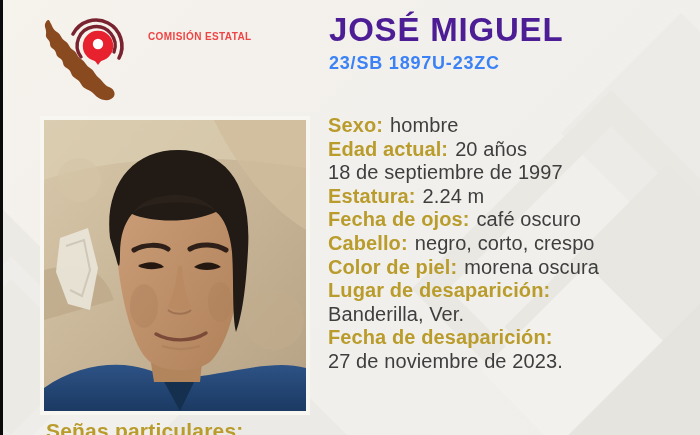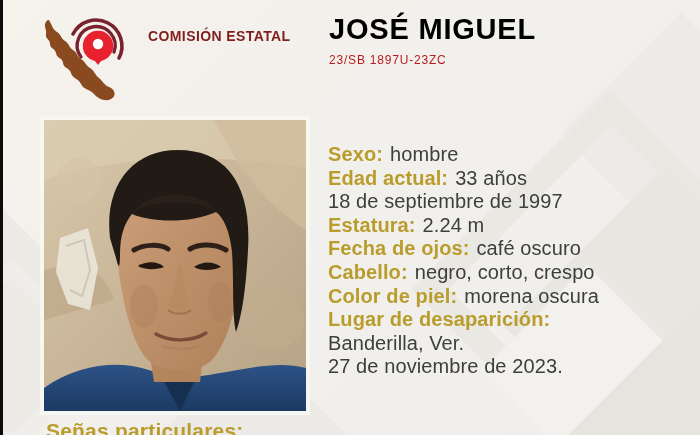--- a/index.html
+++ b/index.html
@@ -18,35 +18,35 @@
   .s5{left:178px;top:372px;width:150px;height:150px;background:#eceae6;}
   .s6{left:470px;top:148px;width:230px;height:230px;background:transparent;border:26px solid #eae8e3;}
   .s7{left:512px;top:296px;width:150px;height:150px;background:#f3f1ed;}
   .s8{left:-60px;top:286px;width:110px;height:110px;background:transparent;border:16px solid #efede9;}
   
   .edge-strip{position:absolute;left:0;top:0;width:3px;height:435px;background:#0b0b0b;}
 
   
   .logo{position:absolute;left:40px;top:12px;display:flex;align-items:flex-start;gap:8px;}
   .logo svg{display:block;}
-  .org-text{margin-top:17px;font-weight:700;font-size:14px;line-height:15.5px;
-    color:#7f1d1d;letter-spacing:.4px;}
+  .org-text{margin-top:17px;font-weight:700;font-size:10px;line-height:15.5px;
+    color:#ef4444;letter-spacing:.4px;}
 
   
   .headline{position:absolute;left:329px;top:14px;width:360px;}
-  .person-name{font-weight:700;font-size:29px;line-height:31.5px;color:#000000;letter-spacing:.8px;}
-  .case-id{margin-top:7px;font-size:12px;color:#b91c1c;letter-spacing:.8px;}
+  .person-name{font-weight:700;font-size:33px;line-height:31.5px;color:#4c1d95;letter-spacing:.8px;}
+  .case-id{margin-top:7px;font-size:18px;color:#3b82f6;letter-spacing:.8px;font-weight:bold;}
 
   
   .photo{position:absolute;left:40px;top:116px;width:262px;height:291px;
     border:4px solid #f8f6f1;background:#c9b89c;}
   .photo svg{display:block;}
 
   
-  .details{position:absolute;left:328px;top:143px;width:365px;}
+  .details{position:absolute;left:328px;top:114px;width:365px;}
   .drow{font-size:20px;line-height:23.6px;color:#3e3e3e;letter-spacing:.1px;white-space:nowrap;}
   .drow .lbl{font-weight:700;color:#b99c2c;}
   .drow .lbl:not(:empty){margin-right:7px;}
 
   
   .senas{position:absolute;left:46px;top:419px;font-weight:700;font-size:21px;
     color:#b99c2c;letter-spacing:.2px;white-space:nowrap;}
 </style>
 </head>
 <body>
@@ -151,24 +151,25 @@
     <path d="M112,214 C126,222 148,222 162,213" fill="none" stroke="#7c4a38" stroke-width="3.4" stroke-linecap="round"></path>
     <path d="M118,226 C130,230 144,230 156,226" fill="none" stroke="#a87c58" stroke-width="2" opacity=".6"></path>
 
     <ellipse cx="100" cy="186" rx="14" ry="22" fill="#a97e58" opacity=".35"></ellipse>
     <ellipse cx="176" cy="182" rx="12" ry="20" fill="#a97e58" opacity=".3"></ellipse>
   </svg>
 </div>
 
 <div class="details">
   <div class="drow"><span class="lbl">Sexo:</span><span class="val">hombre</span></div>
-  <div class="drow"><span class="lbl">Edad actual:</span><span class="val">33 años</span></div>
+  <div class="drow"><span class="lbl">Edad actual:</span><span class="val">20 años</span></div>
   <div class="drow"><span class="lbl"></span><span class="val">18 de septiembre de 1997</span></div>
   <div class="drow"><span class="lbl">Estatura:</span><span class="val">2.24 m</span></div>
   <div class="drow"><span class="lbl">Fecha de ojos:</span><span class="val">café oscuro</span></div>
   <div class="drow"><span class="lbl">Cabello:</span><span class="val">negro, corto, crespo</span></div>
   <div class="drow"><span class="lbl">Color de piel:</span><span class="val">morena oscura</span></div>
   <div class="drow"><span class="lbl">Lugar de desaparición:</span><span class="val"></span></div>
   <div class="drow"><span class="lbl"></span><span class="val">Banderilla, Ver.</span></div>
+  <div class="drow"><span class="lbl">Fecha de desaparición:</span><span class="val"></span></div>
   <div class="drow"><span class="lbl"></span><span class="val">27 de noviembre de 2023.</span></div>
 </div>
 
 <div class="senas">Señas particulares:</div>
 
 </body></html>

